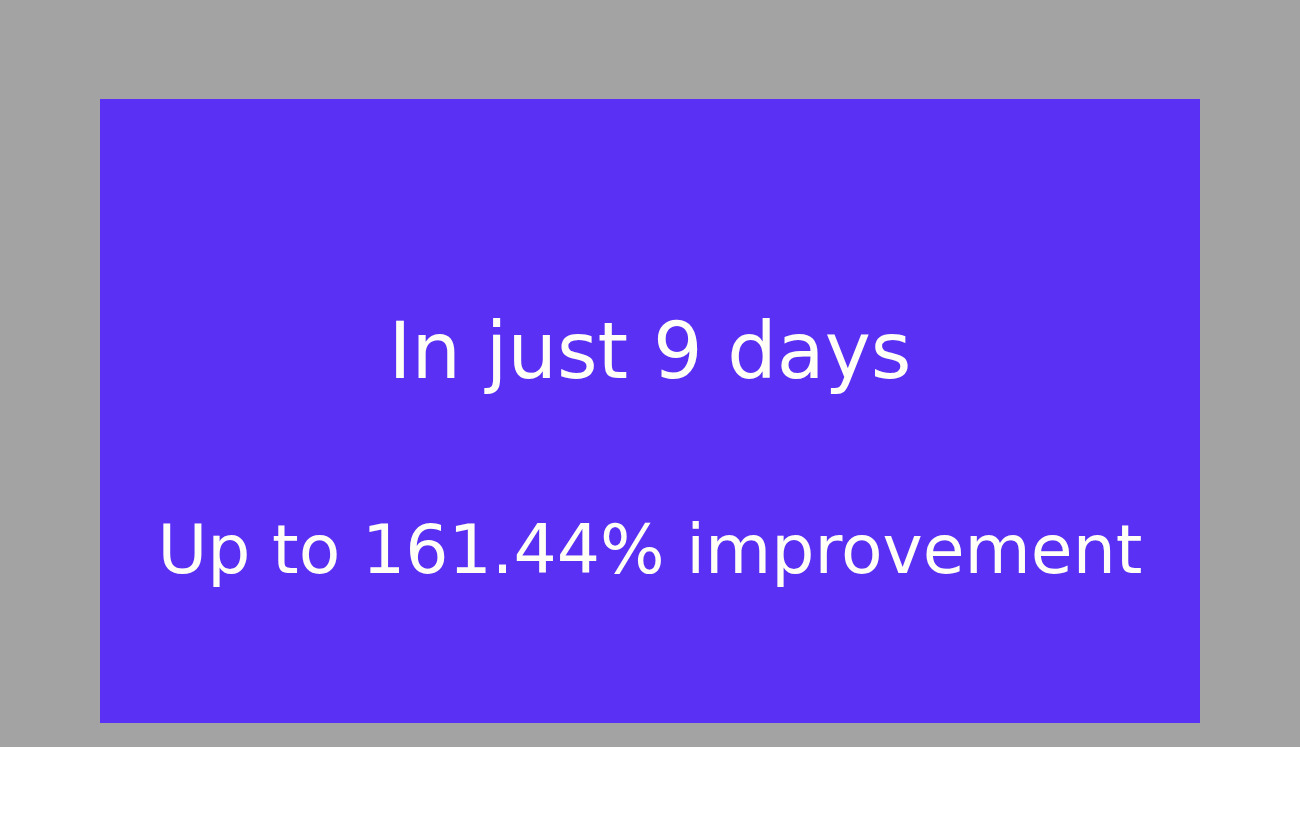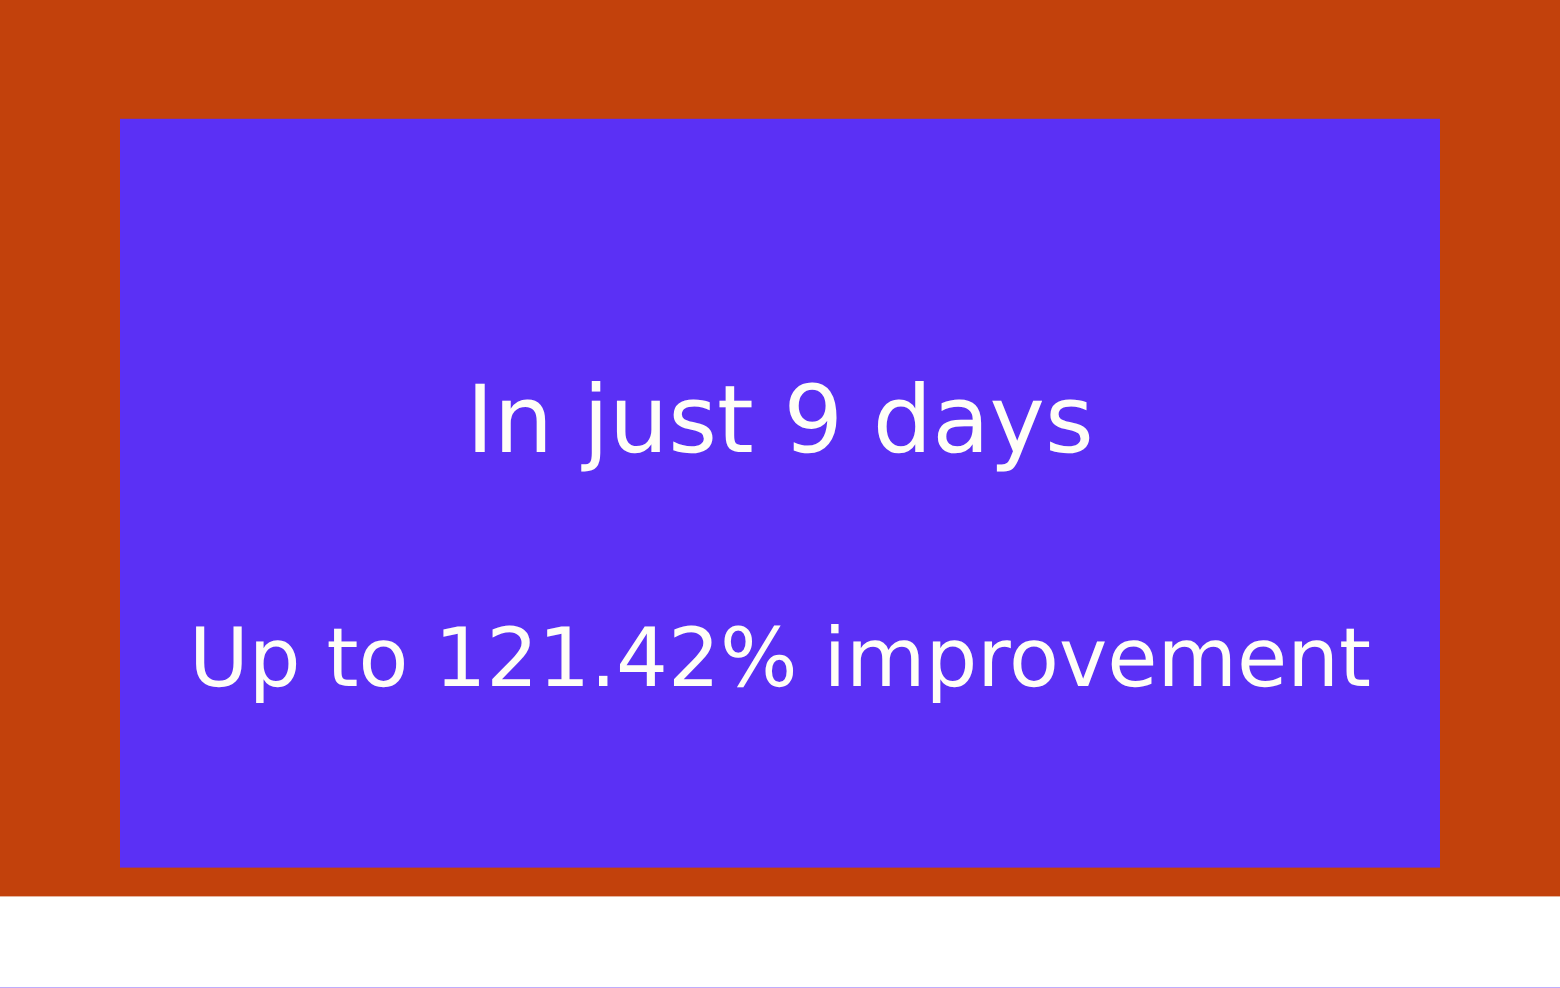--- a/index.html
+++ b/index.html
@@ -10,21 +10,21 @@
     width: 1300px;
     height: 823px;
     background: #ffffff;
     font-family: "DejaVu Sans", sans-serif;
     overflow: hidden;
   }
   .stage {
     position: relative;
     width: 1300px;
     height: 747px;
-    background: #c2410c;
+    background: #a3a3a3;
   }
   .promo-panel {
     position: absolute;
     left: 100px;
     top: 99px;
     width: 1100px;
     height: 624px;
     background: #5b30f5;
     display: flex;
     flex-direction: column;
@@ -73,17 +73,17 @@
 </head>
 <body>
 
 <div class="stage">
 
   <div class="promo-panel">
 
     <div class="headline">In just 9 days</div>
 
 
-    <div class="claim">Up to 121.42% improvement</div>
+    <div class="claim">Up to 161.44% improvement</div>
 
   </div>
 
 </div>
 
 </body></html>

